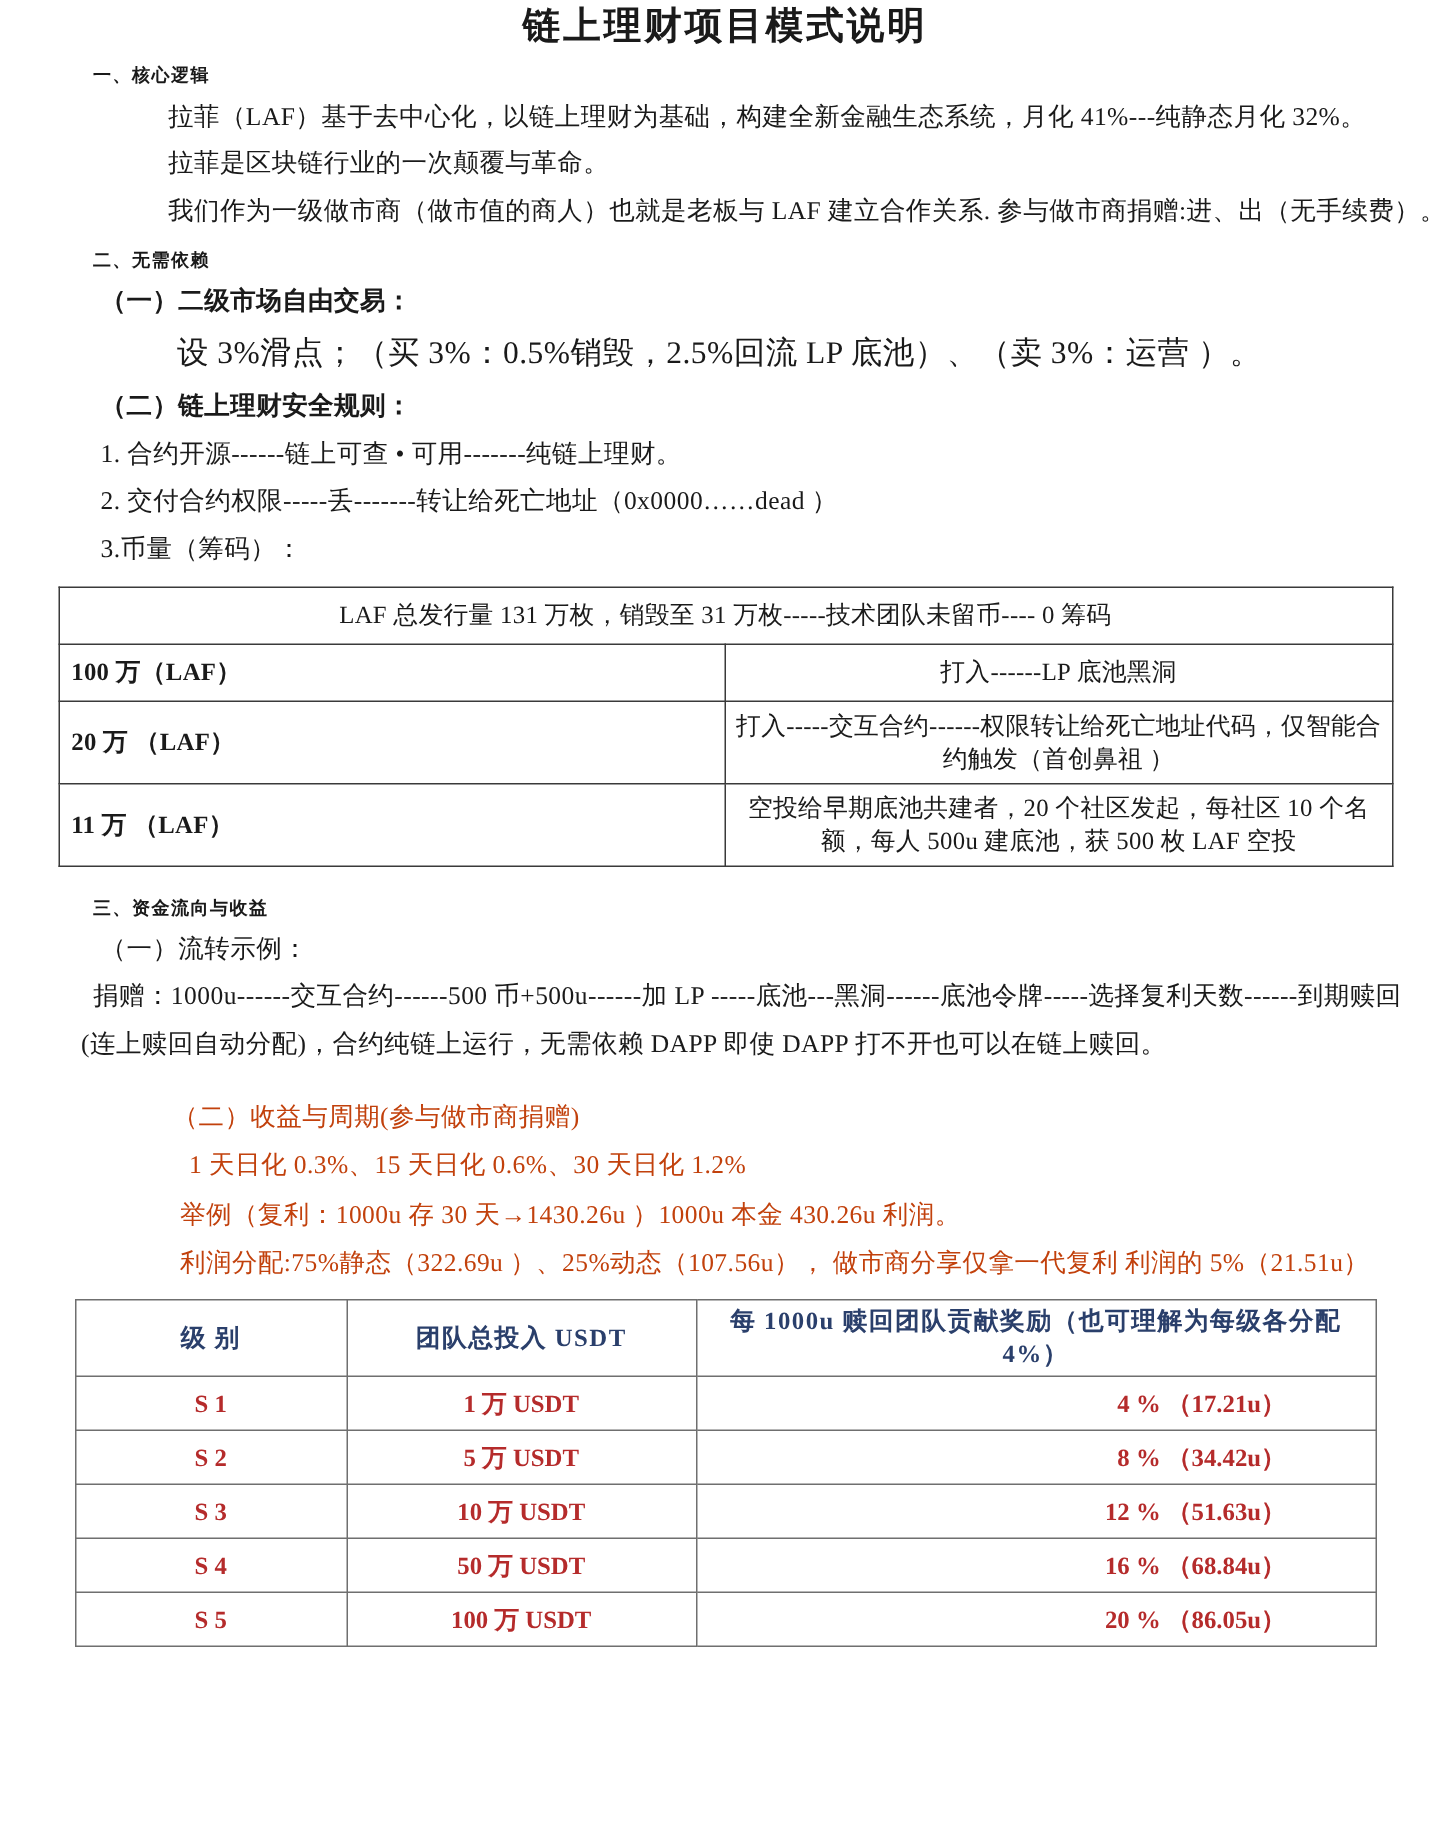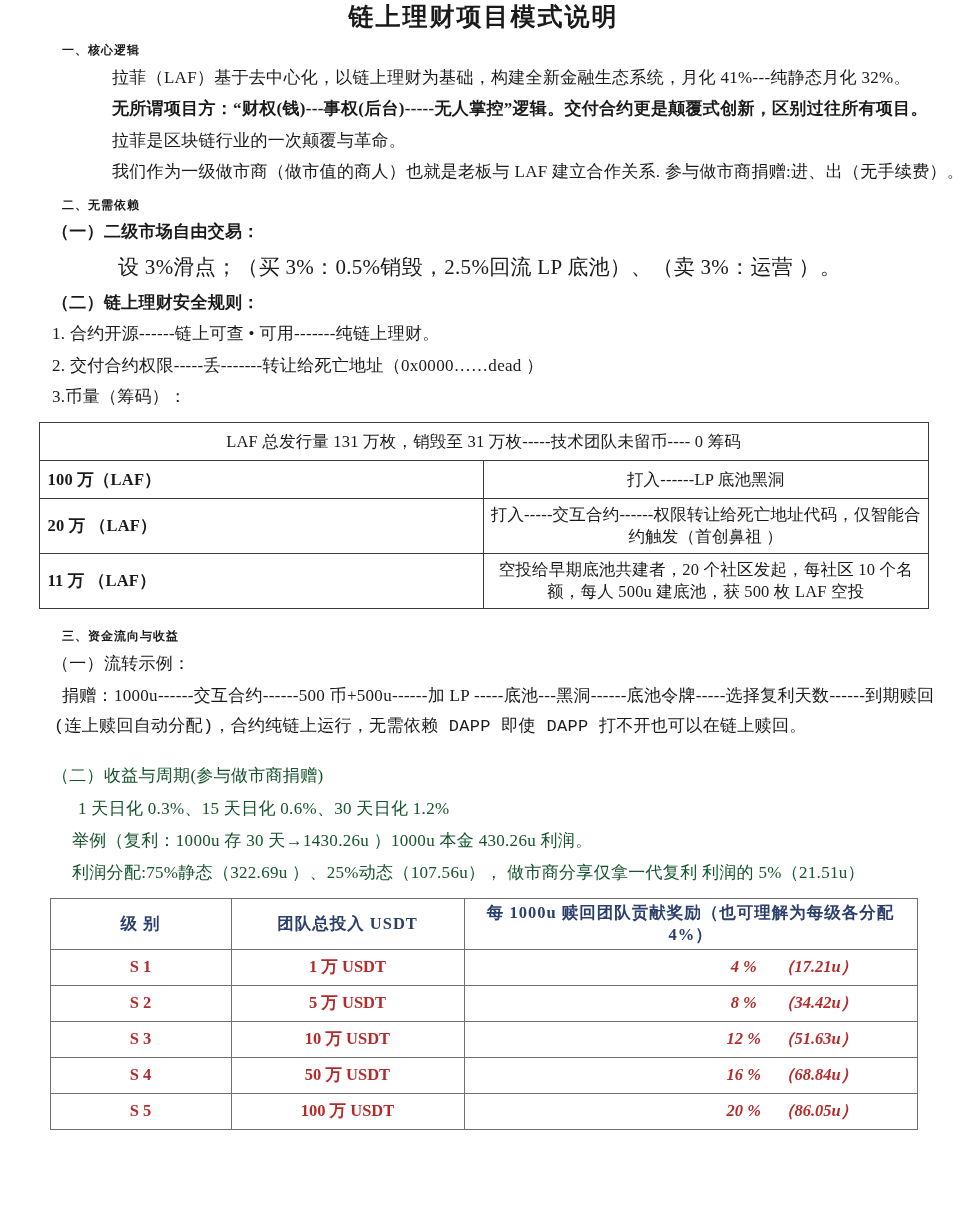--- a/index.html
+++ b/index.html
@@ -44,41 +44,41 @@
     line-height: 1.9;
   }
   .lvl1 {
     font-size: 17px;
     margin-left: 112px;
     line-height: 1.85;
     letter-spacing: 0.3px;
   }
   .lvl2 {
     font-size: 17px;
-    margin-left: 52px;
+    margin-left: 67px;
     line-height: 1.85;
     letter-spacing: 0.3px;
   }
   .lvl3 {
     font-size: 21px;
     margin-left: 118px;
     line-height: 1.85;
     letter-spacing: 0.3px;
   }
   .lvl0 {
     font-size: 17px;
     margin-left: 62px;
     line-height: 1.85;
     letter-spacing: 0.3px;
   }
   .bold { font-weight: bold; }
   .subhead { font-weight: bold; }
 
   
-  .red-block { color: #14532d; }
+  .red-block { color: #c2410c; padding-left: 48px; }
   .red-block .lvl1,
   .red-block .lvl2 { line-height: 1.9; }
 
   
   table {
     border-collapse: collapse;
     table-layout: fixed;
   }
   .tbl-coins {
     width: 890px;
@@ -116,41 +116,39 @@
   .tbl-levels thead th {
     color: #2a3f6b;
     letter-spacing: 1px;
   }
   .tbl-levels tbody td { color: #b52b2b; }
   .tbl-levels .col-a { width: 170px; }
   .tbl-levels .col-b { width: 222px; }
   .tbl-levels .reward-wrap {
     display: inline-block;
     min-width: 330px;
-    text-align: center;
+    text-align: right;
     padding-left: 190px;
     box-sizing: border-box;
-    font-style: italic;
   }
   .tbl-levels .reward-pct {
     display: inline-block;
     width: 60px;
   }
 </style>
 </head>
 <body>
 
 <div class="page">
 
   <div class="doc-title">链上理财项目模式说明</div>
 
   <div class="section">
     <div class="sec-head">一、核心逻辑</div>
     <div class="lvl1">拉菲（LAF）基于去中心化，以链上理财为基础，构建全新金融生态系统，月化 41%---纯静态月化 32%。</div>
-    <div class="lvl1 bold">无所谓项目方：“财权(钱)---事权(后台)-----无人掌控”逻辑。交付合约更是颠覆式创新，区别过往所有项目。</div>
     <div class="lvl1">拉菲是区块链行业的一次颠覆与革命。</div>
     <div class="lvl1">我们作为一级做市商（做市值的商人）也就是老板与 LAF 建立合作关系.  参与做市商捐赠:进、出（无手续费）。</div>
   </div>
 
   <div class="section">
     <div class="sec-head">二、无需依赖</div>
     <div class="lvl2 subhead">（一）二级市场自由交易：</div>
     <div class="lvl3">设 3%滑点；（买 3%：0.5%销毁，2.5%回流 LP 底池）、（卖 3%：运营 ）。</div>
     <div class="lvl2 subhead">（二）链上理财安全规则：</div>
     <div class="lvl2">1. 合约开源------链上可查 • 可用-------纯链上理财。</div>
@@ -175,21 +173,21 @@
         <td class="c-label">11 万 （LAF）</td>
         <td class="c-body">空投给早期底池共建者，20 个社区发起，每社区 10 个名额，每人 500u 建底池，获 500 枚 LAF 空投</td>
       </tr>
     </tbody>
   </table>
 
   <div class="section" style="margin-top:16px;">
     <div class="sec-head">三、资金流向与收益</div>
     <div class="lvl2">（一）流转示例：</div>
     <div class="lvl0">捐赠：1000u------交互合约------500 币+500u------加 LP -----底池---黑洞------底池令牌-----选择复利天数------到期赎回</div>
-    <div class="lvl0" style="margin-left:54px;font-family:Liberation Mono, monospace;">(连上赎回自动分配)，合约纯链上运行，无需依赖 DAPP 即使 DAPP 打不开也可以在链上赎回。</div>
+    <div class="lvl0" style="margin-left:54px;">(连上赎回自动分配)，合约纯链上运行，无需依赖 DAPP 即使 DAPP 打不开也可以在链上赎回。</div>
   </div>
 
   <div class="section red-block" style="margin-top:18px;">
     <div class="lvl2">（二）收益与周期(参与做市商捐赠)</div>
     <div class="lvl2" style="margin-left:78px;">1 天日化 0.3%、15 天日化 0.6%、30 天日化 1.2%</div>
     <div class="lvl2" style="margin-left:72px;">举例（复利：1000u 存 30 天→1430.26u ）1000u 本金 430.26u 利润。</div>
     <div class="lvl2" style="margin-left:72px;">利润分配:75%静态（322.69u ）、25%动态（107.56u），  做市商分享仅拿一代复利 利润的 5%（21.51u）</div>
   </div>
 
   <table class="tbl-levels">

